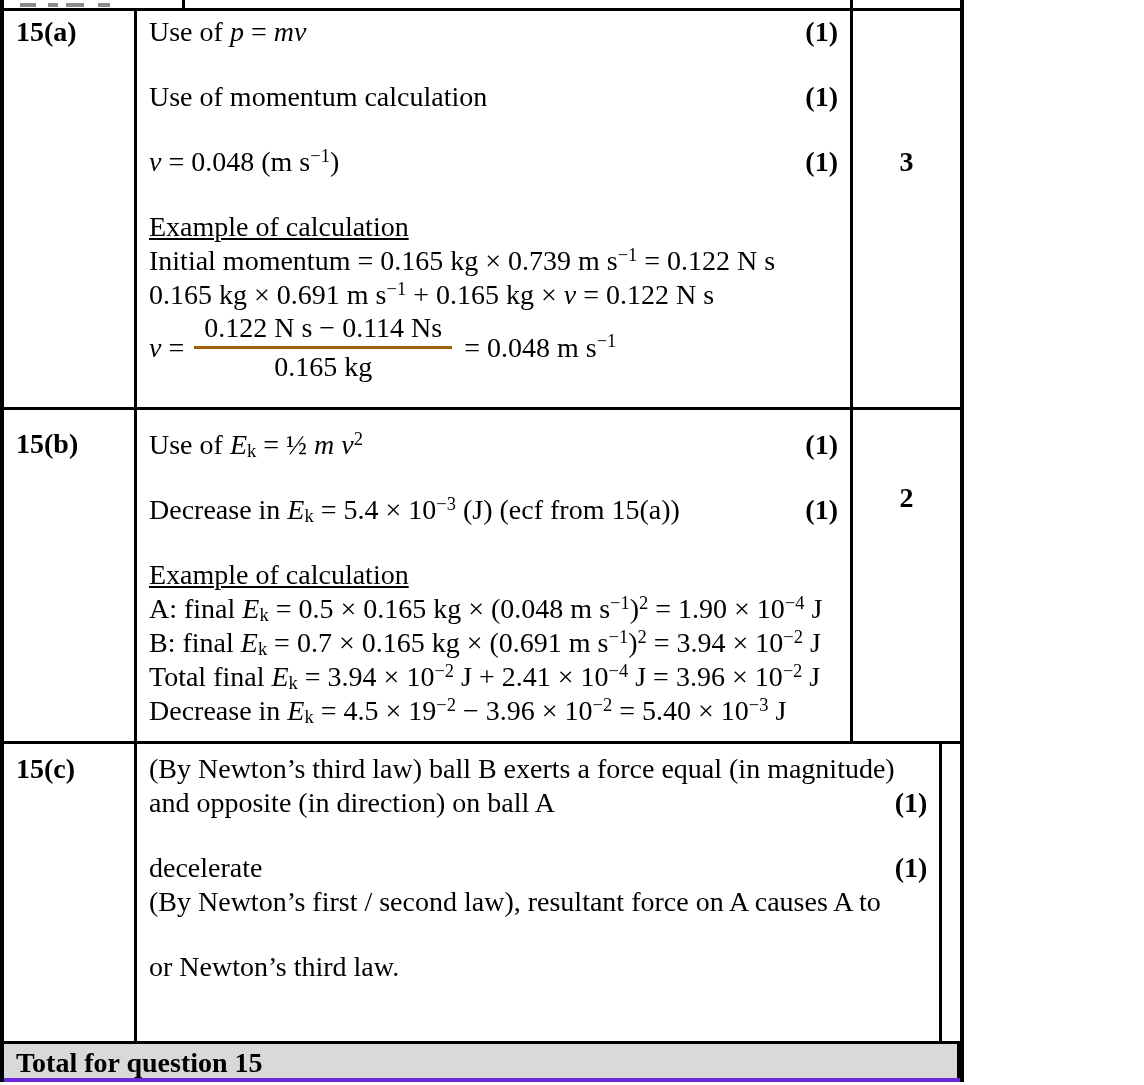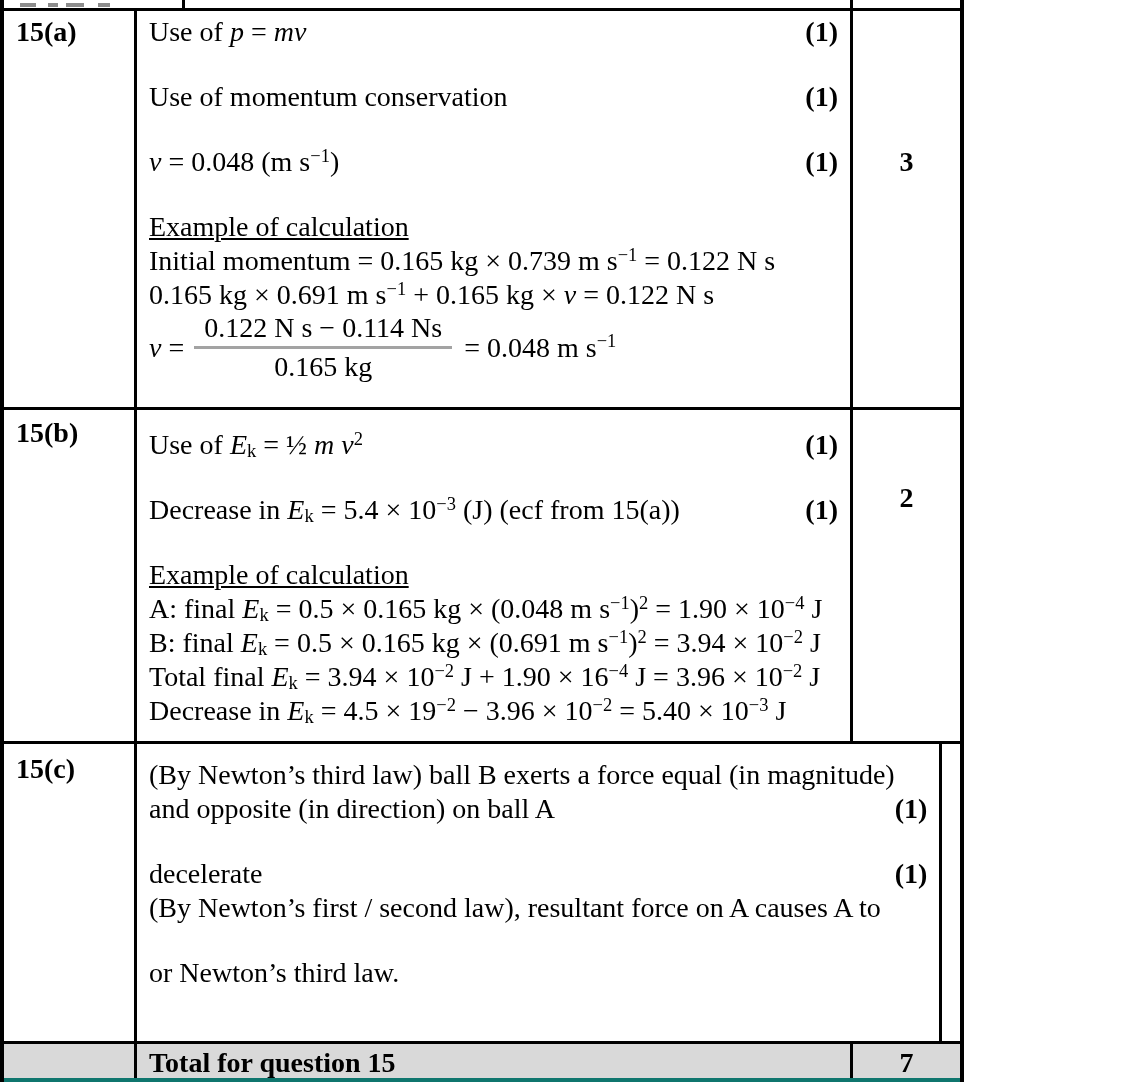--- a/index.html
+++ b/index.html
@@ -7,21 +7,21 @@
     position:relative; width:1144px; height:1085px; background:#ffffff;
     font-family:"Liberation Serif","DejaVu Serif",serif;
     font-size:28px; line-height:34px; color:#000;
   }
   .mtable {
     position:absolute; top:0; left:0; width:964px;
     border-left:4px solid #000; border-right:4px solid #000;
     box-sizing:border-box;
   }
   .trow { display:flex; border-bottom:3px solid #000; box-sizing:border-box; overflow:hidden; background:#fff; }
-  .trow.thick { border-bottom:4px solid #0f766e; }
+  .trow.thick { border-bottom:4px solid #6d28d9;flex-direction:column; }
   .trow.gray { background:#d9d9d9; }
 
   
   .pcell1 { width:181px; min-width:181px; border-right:3px solid #000; box-sizing:border-box; position:relative; }
   .pcell2 { flex:1; border-right:3px solid #000; box-sizing:border-box; }
   .pcell3 { width:107px; min-width:107px; box-sizing:border-box; }
   .rem { position:absolute; bottom:1px; height:4px; background:#8c8c8c; display:block; }
 
   .cell-q {
     width:133px; min-width:133px; border-right:3px solid #000; box-sizing:border-box;
@@ -41,21 +41,21 @@
 
   sup { font-size:0.66em; line-height:0; position:relative; top:-0.5em; vertical-align:baseline; }
   sub { font-size:0.66em; line-height:0; position:relative; top:0.18em; vertical-align:baseline; }
   i { font-style:italic; }
   b { font-weight:bold; }
   u { }
 
   .eq { display:flex; align-items:center; margin-top:0; white-space:nowrap; }
   .eq .lhs { margin-right:10px; }
   .frac { display:inline-flex; flex-direction:column; align-items:center; }
-  .frac .num { padding:0 10px 2px 10px; border-bottom:3px solid #a3a3a3; line-height:32px; }
+  .frac .num { padding:0 10px 2px 10px; border-bottom:3px solid #a16207; line-height:32px; }
   .frac .den { padding-top:2px; line-height:32px; }
   .eq .rhs { margin-left:12px; }
 
   .total-label { font-weight:bold; }
 </style>
 </head>
 <body>
 
 <div id="sheet">
   <div class="mtable">
@@ -74,21 +74,21 @@
     <div class="trow" style="height:399px">
       <div class="cell-q">
         <span>15(a)</span>
       </div>
       <div class="cell-main">
         <div class="pt">
           <span><span>Use of </span><i>p</i><span> = </span><i>mv</i></span>
           <span class="mark">(1)</span>
         </div>
         <div class="pt mt31">
-          <span><span>Use of momentum conservation</span></span>
+          <span><span>Use of momentum calculation</span></span>
           <span class="mark">(1)</span>
         </div>
         <div class="pt mt31">
           <span><i>v</i><span> = 0.048 (m s</span><sup>−1</sup><span>)</span></span>
           <span class="mark">(1)</span>
         </div>
         <div class="line mt31"><u>Example of calculation</u></div>
         <div class="line"><span>Initial momentum = 0.165 kg × 0.739 m s</span><sup>−1</sup><span> = 0.122 N s</span></div>
         <div class="line"><span>0.165 kg × 0.691 m s</span><sup>−1</sup><span> + 0.165 kg × </span><i>v</i><span> = 0.122 N s</span></div>
         <div class="eq">
@@ -99,48 +99,48 @@
           </span>
           <span class="rhs"><span>= 0.048 m s</span><sup>−1</sup></span>
         </div>
       </div>
       <div class="cell-marks">
         <div class="tm" style="margin-top:134px">3</div>
       </div>
     </div>
 
     <div class="trow" style="height:334px">
-      <div class="cell-q" style="padding-top:6px">
+      <div class="cell-q" style="padding-top:17px">
         <span>15(b)</span>
       </div>
       <div class="cell-main" style="padding-top:18px">
         <div class="pt">
           <span><span>Use of </span><i>E</i><sub>k</sub><span> = ½ </span><i>m v</i><sup>2</sup></span>
           <span class="mark">(1)</span>
         </div>
         <div class="pt mt31">
           <span><span>Decrease in </span><i>E</i><sub>k</sub><span> = 5.4 × 10</span><sup>−3</sup><span> (J) (ecf from 15(a))</span></span>
           <span class="mark">(1)</span>
         </div>
         <div class="line mt31"><u>Example of calculation</u></div>
         <div class="line"><span>A: final </span><i>E</i><sub>k</sub><span> = 0.5 × 0.165 kg × (0.048 m s</span><sup>−1</sup><span>)</span><sup>2</sup><span> = 1.90 × 10</span><sup>−4</sup><span> J</span></div>
-        <div class="line"><span>B: final </span><i>E</i><sub>k</sub><span> = 0.5 × 0.165 kg × (0.691 m s</span><sup>−1</sup><span>)</span><sup>2</sup><span> = 3.94 × 10</span><sup>−2</sup><span> J</span></div>
-        <div class="line"><span>Total final </span><i>E</i><sub>k</sub><span> = 3.94 × 10</span><sup>−2</sup><span> J + 1.90 × 16</span><sup>−4</sup><span> J = 3.96 × 10</span><sup>−2</sup><span> J</span></div>
+        <div class="line"><span>B: final </span><i>E</i><sub>k</sub><span> = 0.7 × 0.165 kg × (0.691 m s</span><sup>−1</sup><span>)</span><sup>2</sup><span> = 3.94 × 10</span><sup>−2</sup><span> J</span></div>
+        <div class="line"><span>Total final </span><i>E</i><sub>k</sub><span> = 3.94 × 10</span><sup>−2</sup><span> J + 2.41 × 10</span><sup>−4</sup><span> J = 3.96 × 10</span><sup>−2</sup><span> J</span></div>
         <div class="line"><span>Decrease in </span><i>E</i><sub>k</sub><span> = 4.5 × 19</span><sup>−2</sup><span> − 3.96 × 10</span><sup>−2</sup><span> = 5.40 × 10</span><sup>−3</sup><span> J</span></div>
       </div>
       <div class="cell-marks">
         <div class="tm" style="margin-top:71px">2</div>
       </div>
     </div>
 
     <div class="trow" style="height:300px">
       <div class="cell-q" style="padding-top:8px">
         <span>15(c)</span>
       </div>
-      <div class="cell-main" style="padding-top:14px">
+      <div class="cell-main" style="padding-top:8px">
         <div class="pt2 endalign">
           <span>
             <span class="line"><span>(By Newton’s third law) ball B exerts a force equal (in magnitude)</span></span>
             <span class="line" style="display:block"><span>and opposite (in direction) on ball A</span></span>
           </span>
           <span class="mark">(1)</span>
         </div>
         <div class="pt2 topalign mt31">
           <span>
             <span class="line" style="display:block"><span>decelerate</span></span>

